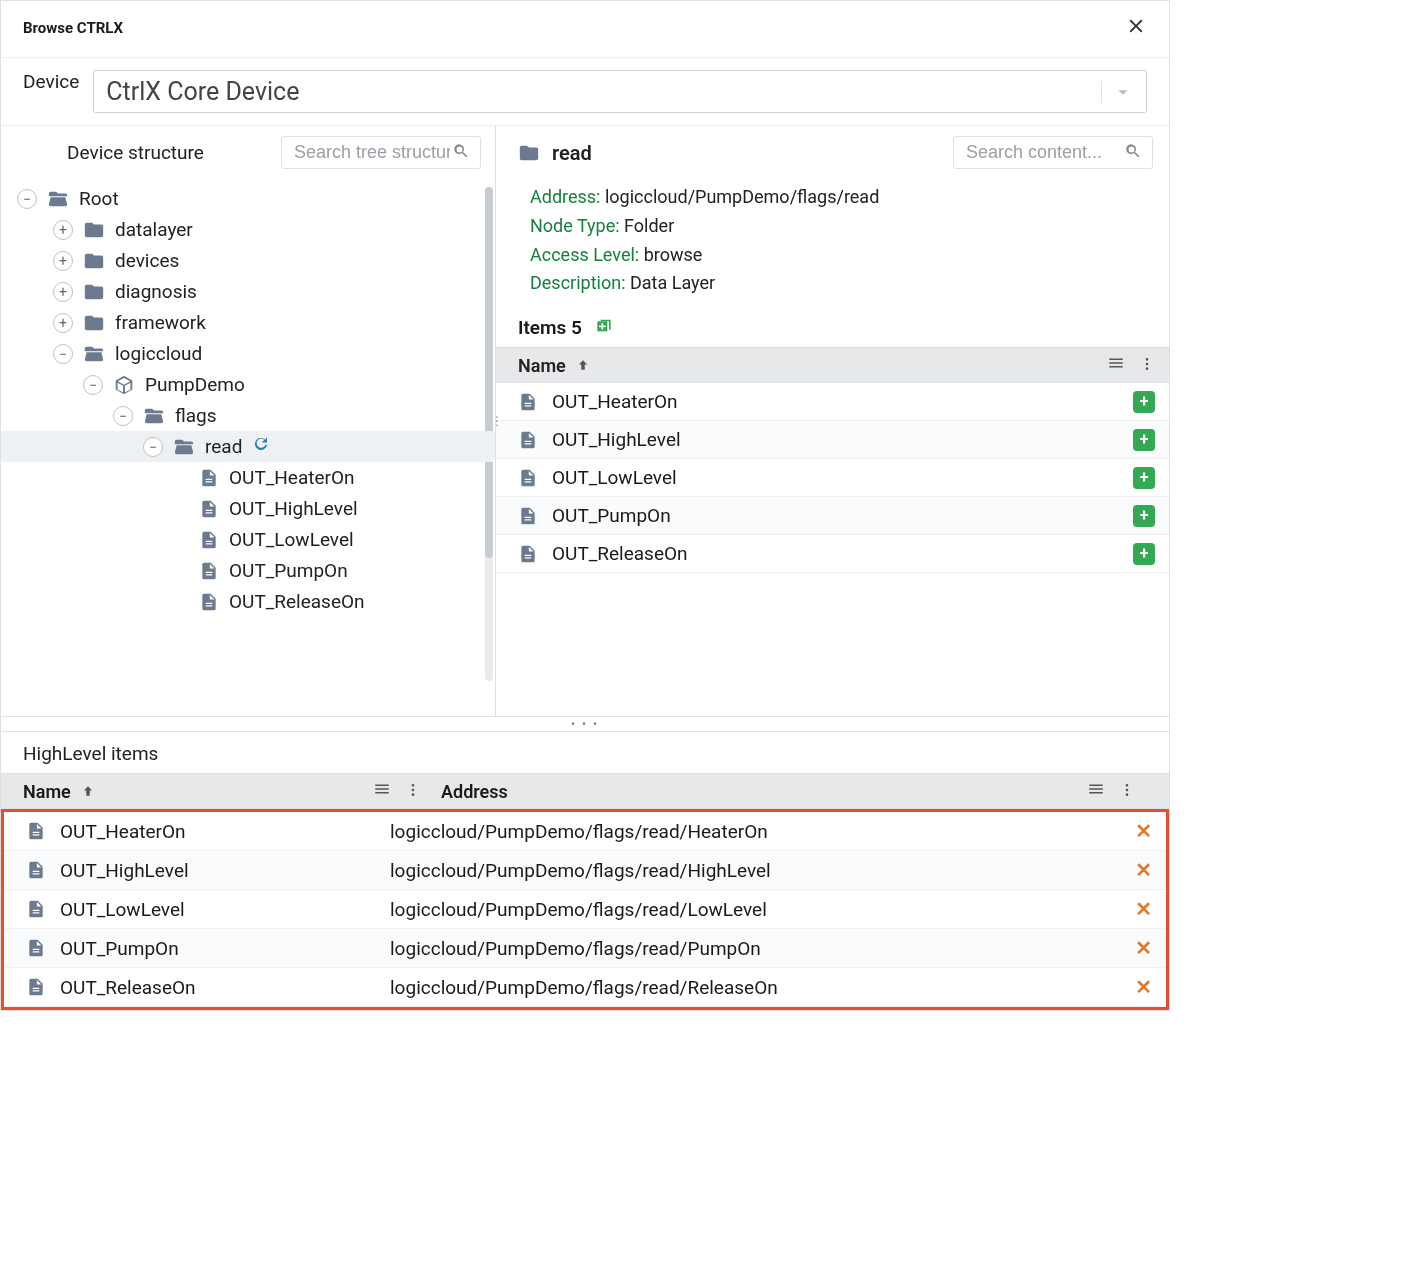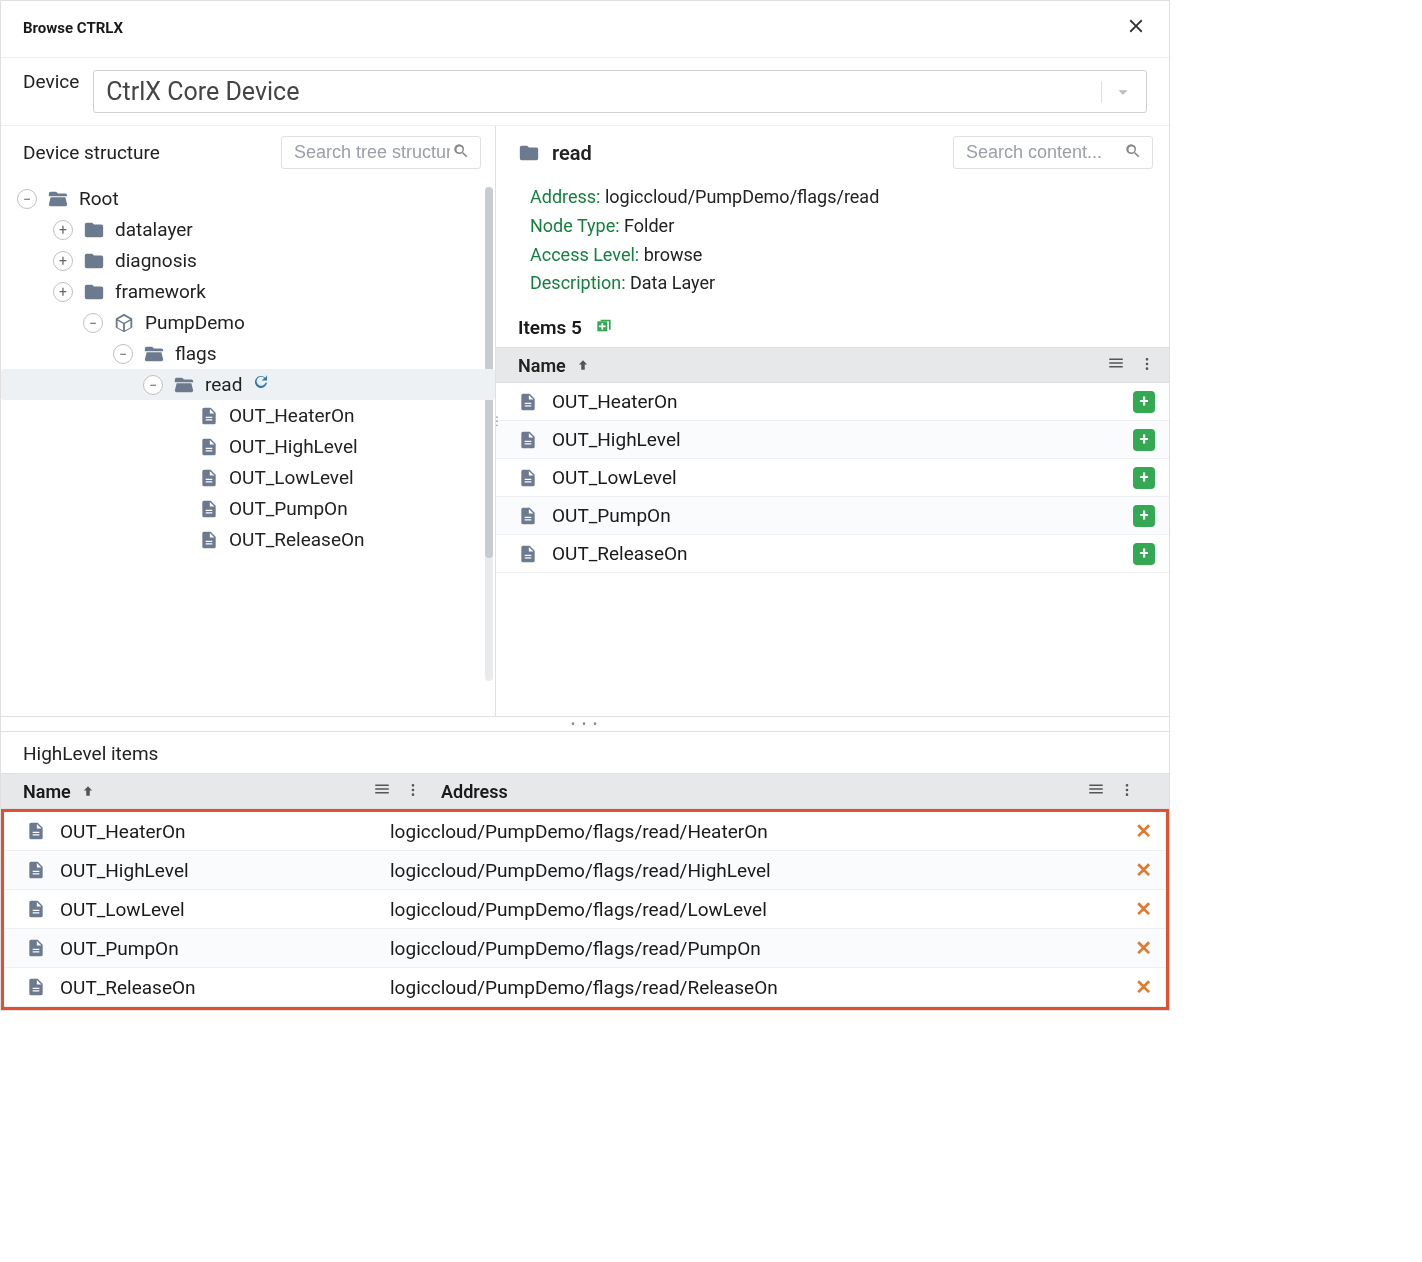--- a/index.html
+++ b/index.html
@@ -104,20 +104,21 @@
     line-height: 10px;
     padding: 2px 0;
   }
   
   .pane-header {
     display: flex;
     align-items: center;
     justify-content: space-between;
     padding: 10px 14px 10px 22px;
     gap: 10px;
+    margin-left: 44px;
   }
   .pane-title {
     font-size: 19px;
     color: #222;
   }
   .search-box {
     display: flex;
     align-items: center;
     border: 1px solid #e0e0e0;
     border-radius: 3px;
@@ -462,37 +463,57 @@
                   </div>
                 </li>
                 <li>
                   <div class="tree-row depth-2">
                     <span class="tree-toggle plus"></span>
                     <span class="tree-icon">
                       <svg width="22" height="22">
                         <use href="#ico-folder"></use>
                       </svg>
                     </span>
+                    <span class="tree-label">devices</span>
+                  </div>
+                </li>
+                <li>
+                  <div class="tree-row depth-2">
+                    <span class="tree-toggle plus"></span>
+                    <span class="tree-icon">
+                      <svg width="22" height="22">
+                        <use href="#ico-folder"></use>
+                      </svg>
+                    </span>
                     <span class="tree-label">diagnosis</span>
                   </div>
                 </li>
                 <li>
                   <div class="tree-row depth-2">
                     <span class="tree-toggle plus"></span>
                     <span class="tree-icon">
                       <svg width="22" height="22">
                         <use href="#ico-folder"></use>
                       </svg>
                     </span>
                     <span class="tree-label">framework</span>
                   </div>
                 </li>
               </ul>
             <ul>
               <li>
+                <div class="tree-row depth-2">
+                  <span class="tree-toggle minus"></span>
+                  <span class="tree-icon">
+                      <svg width="22" height="22">
+                        <use href="#ico-folder-open"></use>
+                      </svg>
+                    </span>
+                  <span class="tree-label">logiccloud</span>
+                </div>
                 <ul>
                   <li>
                     <div class="tree-row depth-3">
                       <span class="tree-toggle minus"></span>
                       <span class="tree-icon">
                           <svg width="22" height="22">
                             <use href="#ico-cube"></use>
                           </svg>
                         </span>
                       <span class="tree-label">PumpDemo</span>

